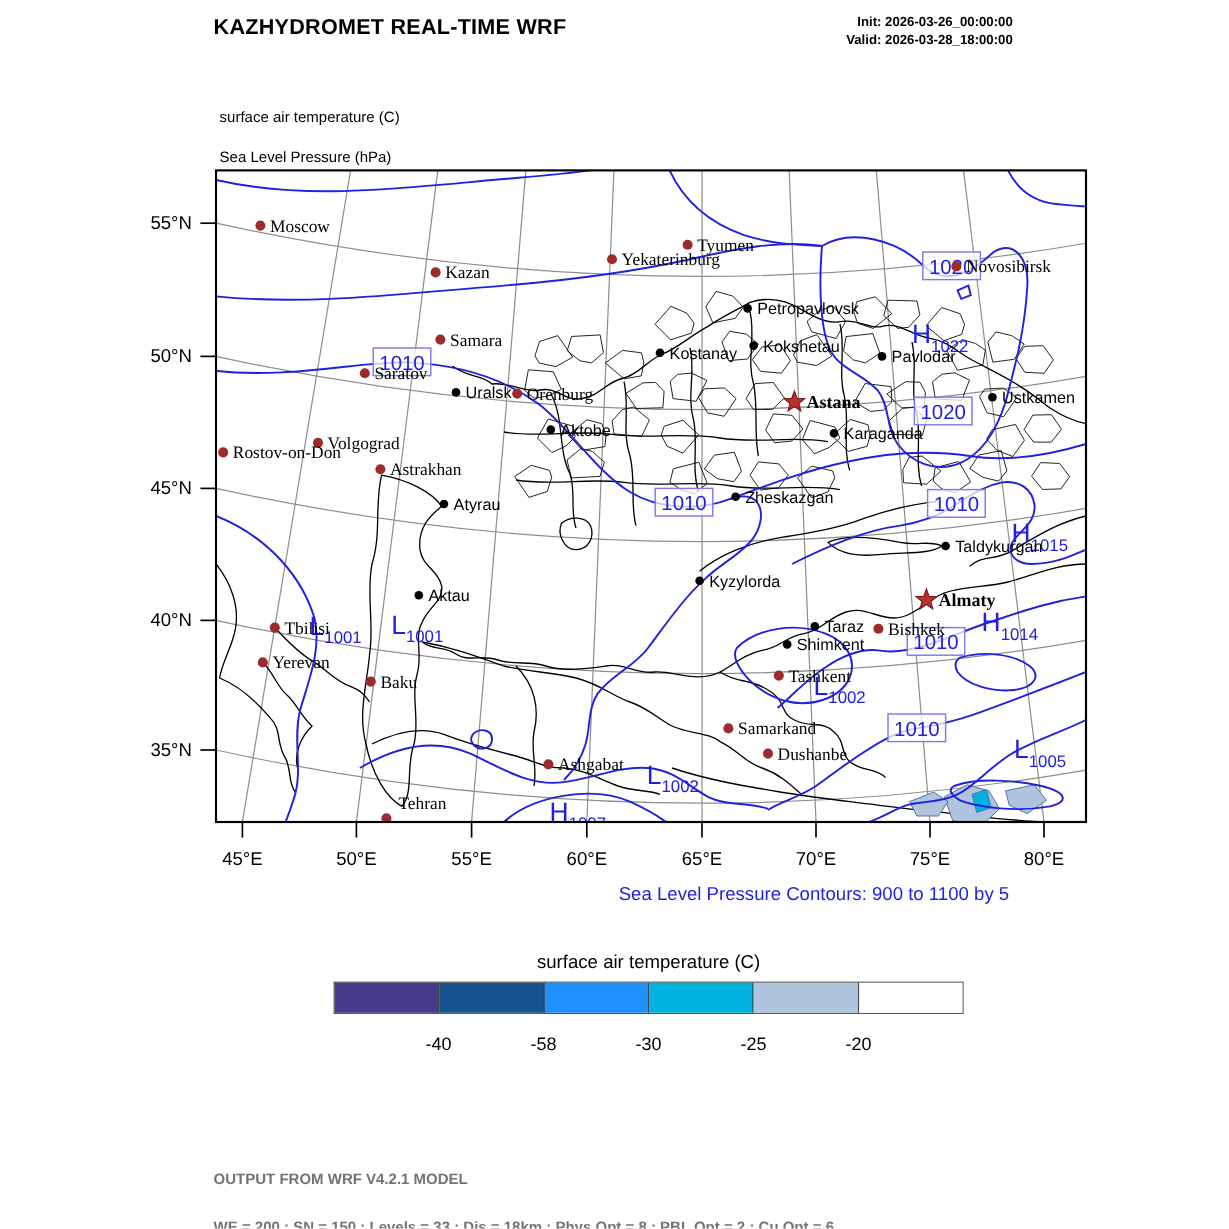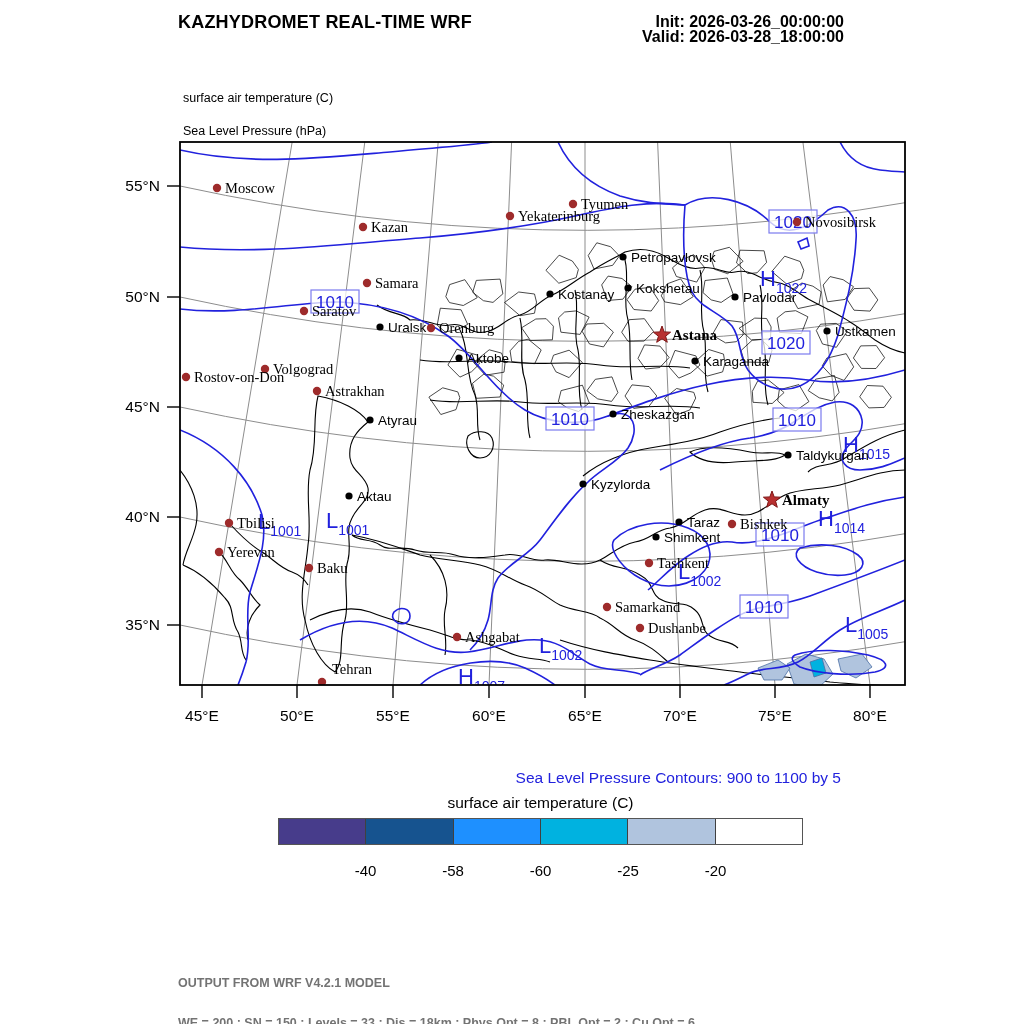--- a/index.html
+++ b/index.html
@@ -1,24 +1,24 @@
 <!DOCTYPE html>
 <html><head>
 <meta charset="utf-8">
 <style>
   html,body{margin:0;padding:0;background:#ffffff;}
   #page{position:relative;width:960px;height:1024px;background:#fff;overflow:hidden;
         font-family:"Liberation Sans",sans-serif;}
   .abs{position:absolute;}
   #title{left:178px;top:12px;font-size:18px;font-weight:bold;letter-spacing:.2px;color:#000;}
-  #init-line,#valid-line{right:116px;font-size:16px;font-weight:bold;color:#000;text-align:right;}
+  #init-line,#valid-line{right:116px;font-size:11px;font-weight:bold;color:#000;text-align:right;}
   #init-line{top:13px;} #valid-line{top:28px;}
   #var1,#var2{left:183px;font-size:12.5px;color:#000;}
   #var1{top:91px;} #var2{top:124px;}
-  #caption{right:119px;top:737px;font-size:15.5px;color:#2222dd;text-align:right;margin-top:32px;}
+  #caption{right:119px;top:737px;font-size:15.5px;color:#2222dd;text-align:right;}
   #cb-title{left:278px;width:525px;top:794px;text-align:center;font-size:15.5px;color:#000;}
   #colorbar{left:278px;top:818px;width:525px;height:27px;display:flex;border:1px solid #555;box-sizing:border-box;}
   #colorbar .seg{flex:1 1 0;border-right:1px solid #404040;}
   #colorbar .seg:last-child{border-right:none;}
   #cb-labels{left:278px;top:862px;width:525px;height:20px;font-size:15px;color:#000;}
   #cb-labels span{position:absolute;transform:translateX(-50%);}
   #footer1,#footer2{left:178px;font-size:12.5px;font-weight:bold;color:#737373;}
   #footer1{top:976px;} #footer2{top:1016px;}
   svg text{user-select:none;}
 </style>
@@ -370,20 +370,20 @@
       <div class="seg" style="background: rgb(71, 60, 139);"></div>
       <div class="seg" style="background: rgb(22, 83, 143);"></div>
       <div class="seg" style="background: rgb(30, 144, 255);"></div>
       <div class="seg" style="background: rgb(0, 178, 224);"></div>
       <div class="seg" style="background: rgb(176, 196, 222);"></div>
       <div class="seg" style="background: rgb(255, 255, 255);"></div>
     </div>
   <div id="cb-labels" class="abs">
       <span style="left: 87.5px;">-40</span>
       <span style="left: 175px;">-58</span>
-      <span style="left: 262.5px;">-60</span>
+      <span style="left: 262.5px;">-30</span>
       <span style="left: 350px;">-25</span>
       <span style="left: 437.5px;">-20</span>
     </div>
 
   <div id="footer1" class="abs">OUTPUT FROM WRF V4.2.1 MODEL</div>
   <div id="footer2" class="abs">WE = 200 ; SN = 150 ; Levels = 33 ; Dis = 18km ; Phys Opt = 8 ; PBL Opt = 2 ; Cu Opt = 6</div>
 </div>
 
 </body></html>

